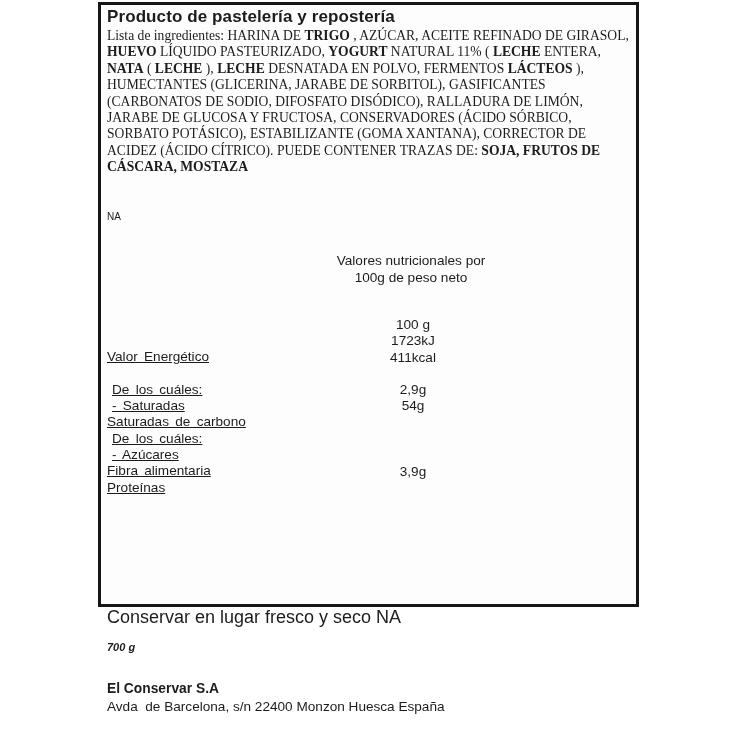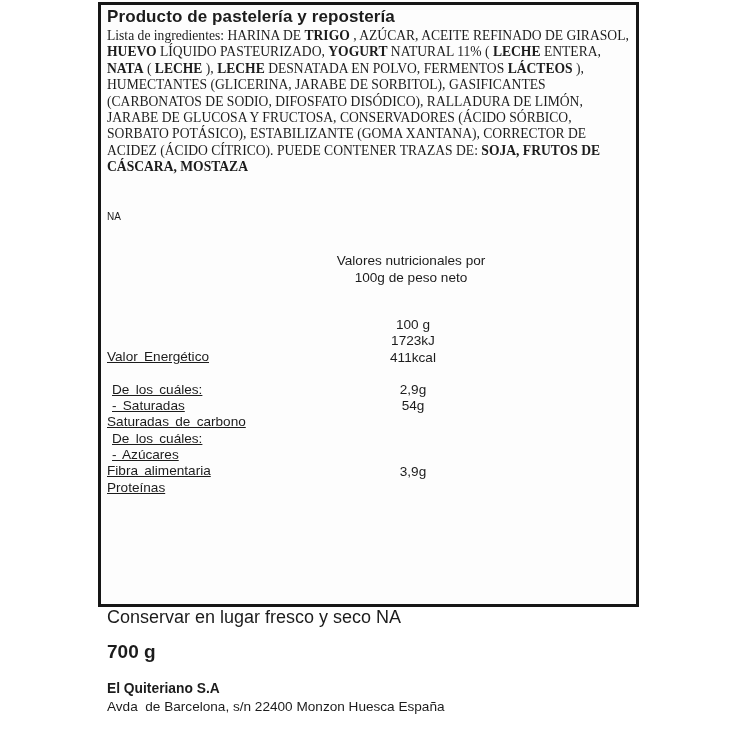--- a/index.html
+++ b/index.html
@@ -57,21 +57,21 @@
     word-spacing: 2.5px;
     text-decoration: underline;
   }
   .nlabel.ind { left: 5px; text-align: center; }
   .nval {
     position: absolute; left: 226px; top: 0;
     width: 160px;
     text-align: center;
   }
   .storage { left: 6px; top: 602px; font-size: 18px; }
-  .weight  { left: 6px; top: 636px; font-size: 19px; font-weight: bold; }
+  .weight  { left: 6px; top: 636px; font-size: 11px; font-weight: bold; font-style: italic; }
   .manufacturer { left: 6px; top: 676px; font-size: 13.8px; font-weight: bold; }
   .address { left: 6px; top: 694px; font-size: 13.6px; white-space: pre-wrap; }
 </style>
 </head>
 <body>
 
 <div class="label-box">
 
   <div class="abs title">Producto de pastelería y repostería</div>
 
@@ -123,17 +123,17 @@
           <span class="nlabel">Proteínas</span>
           <span class="nval">3,9g</span>
         </div>
       </div>
   </div>
 
   <div class="abs storage">Conservar en lugar fresco y seco NA</div>
 
   <div class="abs weight">700 g</div>
 
-  <div class="abs manufacturer">El Quiteriano S.A</div>
+  <div class="abs manufacturer">El Conservar S.A</div>
 
   <div class="abs address">Avda  de Barcelona, s/n 22400 Monzon Huesca España</div>
 
 </div>
 
 </body></html>

